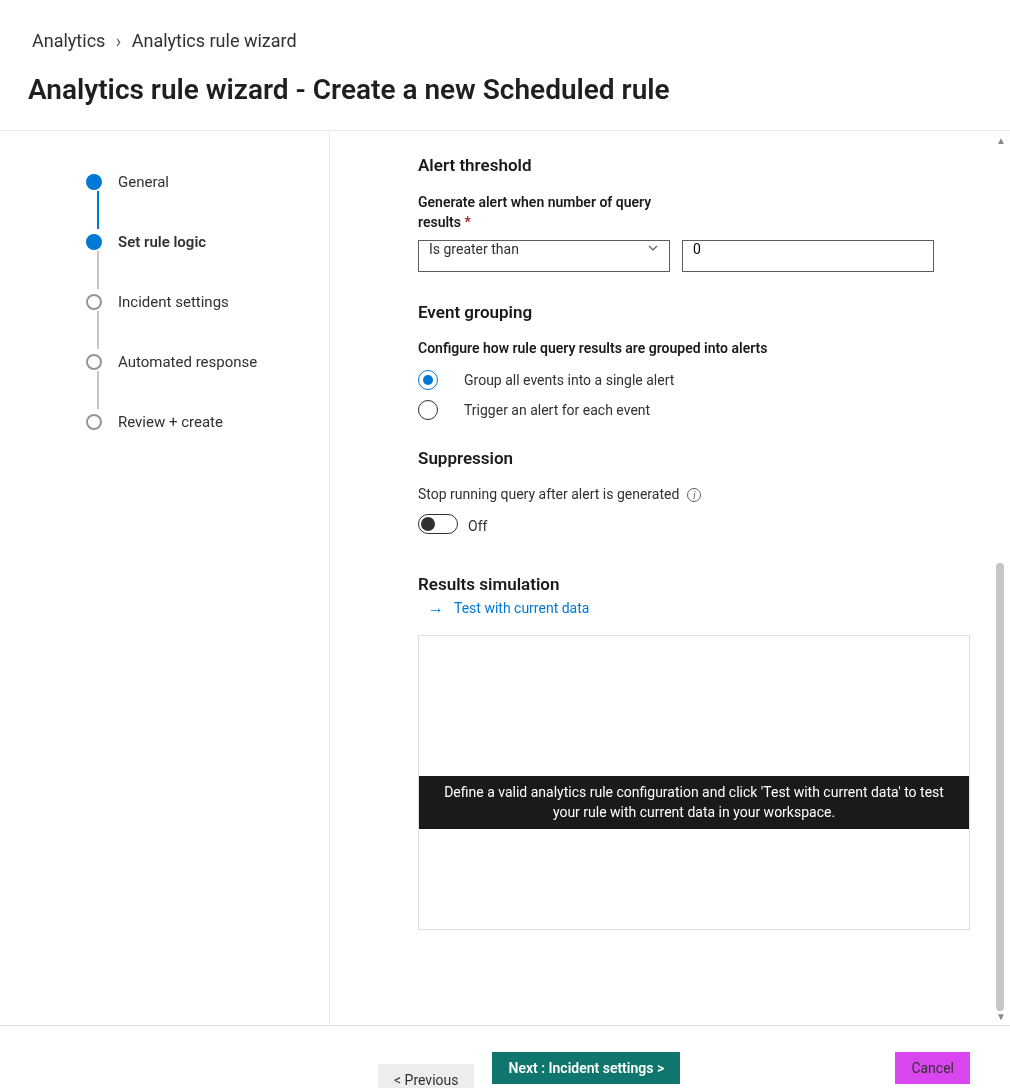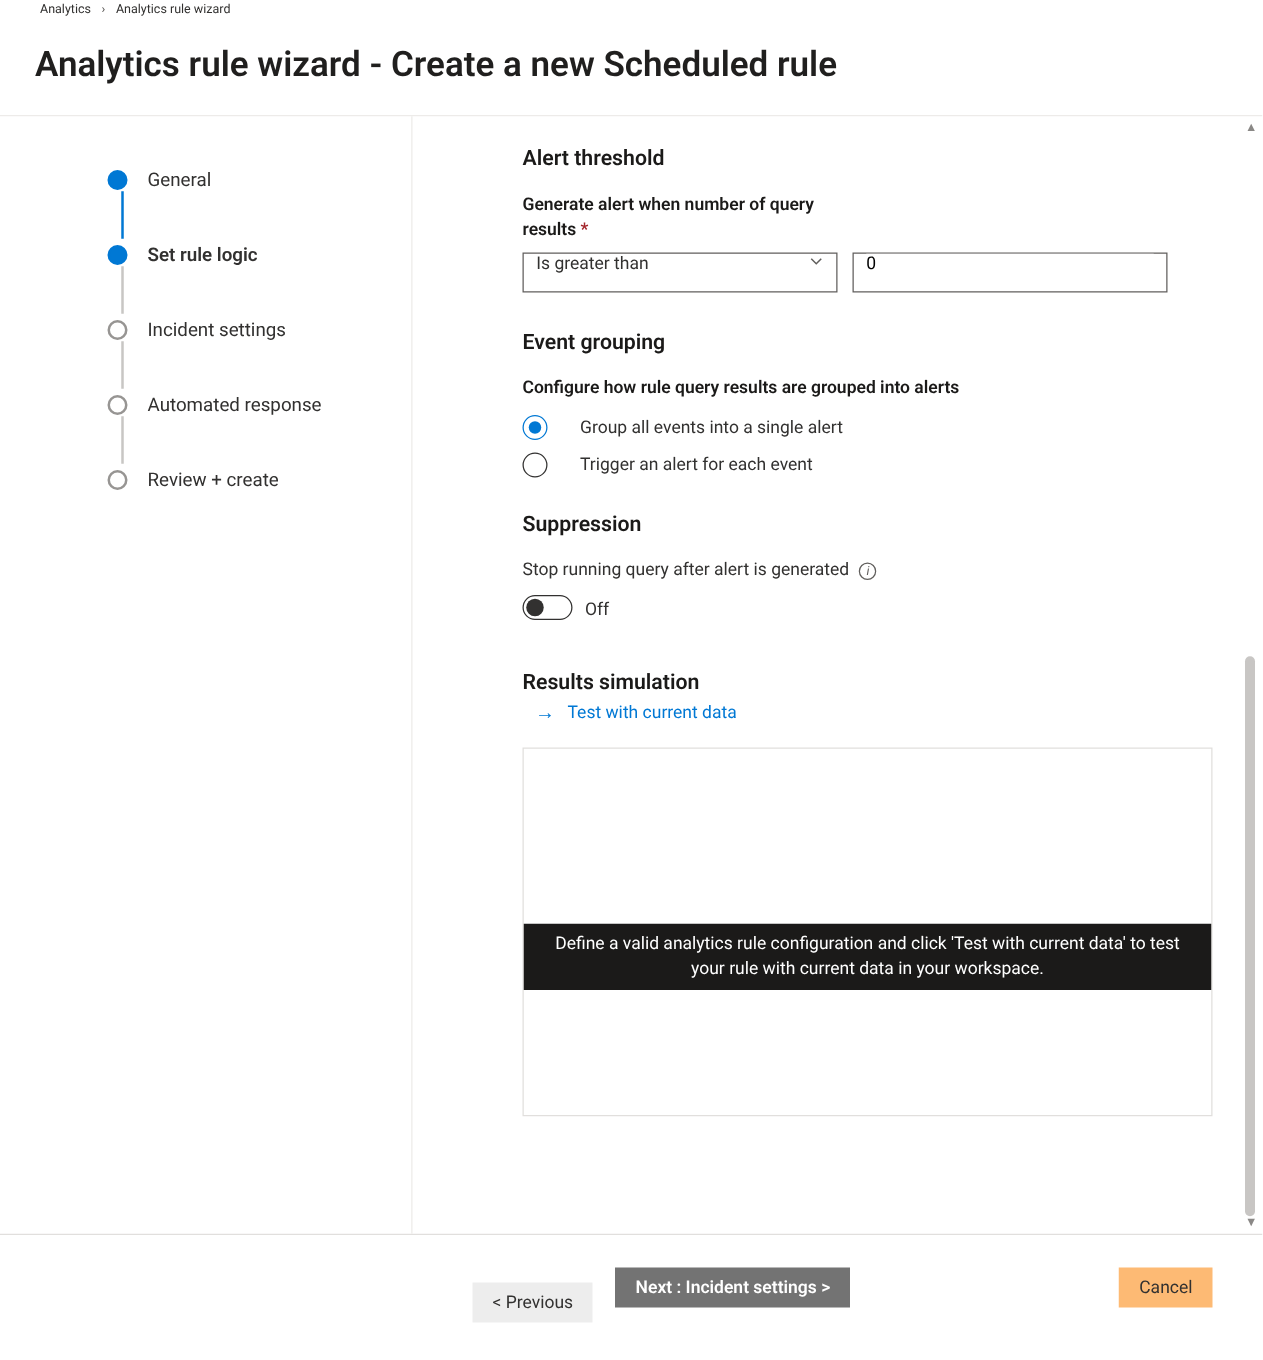--- a/index.html
+++ b/index.html
@@ -3,21 +3,21 @@
 <meta charset="utf-8">
 <style>
   * { box-sizing: border-box; margin: 0; padding: 0; }
   body {
     font-family: "Segoe UI", -apple-system, BlinkMacSystemFont, Roboto, Arial, sans-serif;
     font-size: 14px; color: #323130; background: #ffffff;
     width: 1010px; height: 1088px; overflow: hidden; position: relative;
   }
   
   .breadcrumb {
-    padding: 2px 32px 10px 32px; font-size: 10px; color: #323130;
+    padding: 30px 32px 10px 32px; font-size: 18px; color: #323130;
   }
   .breadcrumb .sep { color:#605e5c; margin: 0 6px; }
   .breadcrumb a { color:#323130; text-decoration:none; }
   
   .page-title {
     font-size: 28px; font-weight: 600; color:#201f1e;
     padding: 12px 28px 24px 28px;
   }
   
   .body-area {
@@ -78,22 +78,22 @@
   .chart-msg {
     position:absolute; left:0; right:0; top:140px; background:#1b1a19; color:#fff;
     font-size:14px; padding:6px 14px; text-align:center; line-height:1.45;
   }
   
   .footer {
     display:flex; align-items:center; gap:18px; padding:14px 40px 14px 378px;
   }
   .btn { height:32px; padding:0 16px; display:inline-flex; align-items:center; font-size:14px; cursor:pointer; border:none; font-family:inherit;}
   .btn-default { background:#ededed; color:#323130;margin-top:24px;}
-  .btn-primary { background:#737373; color:#fff; font-weight:600;}
-  .btn-cancel { background:#fdba74; color:#323130; margin-left:auto;}
+  .btn-primary { background:#0f766e; color:#fff; font-weight:600;}
+  .btn-cancel { background:#d946ef; color:#323130; margin-left:auto;}
 </style>
 </head>
 <body>
 
 <div class="breadcrumb">
   <a>Analytics</a>
   <span class="sep">›</span>
   <span>Analytics rule wizard</span>
 </div>
 

